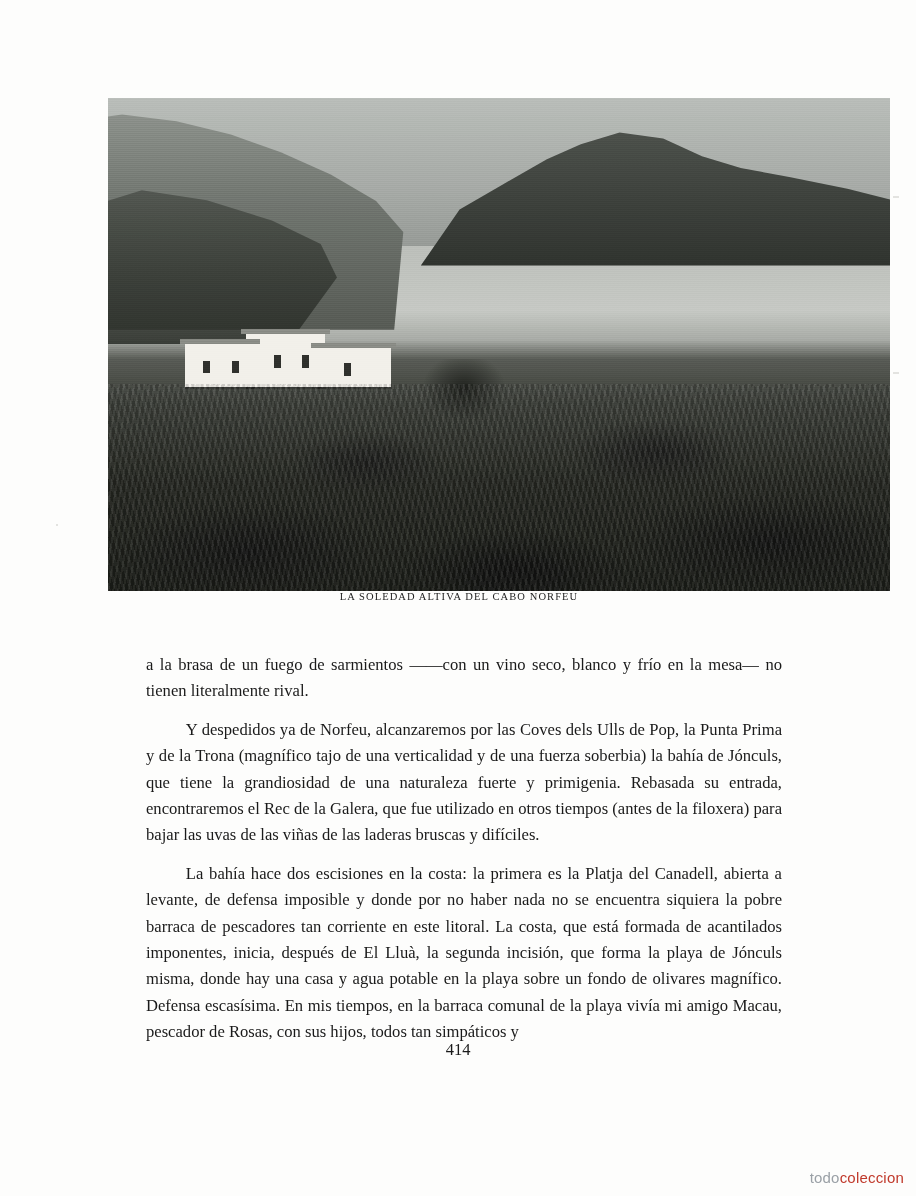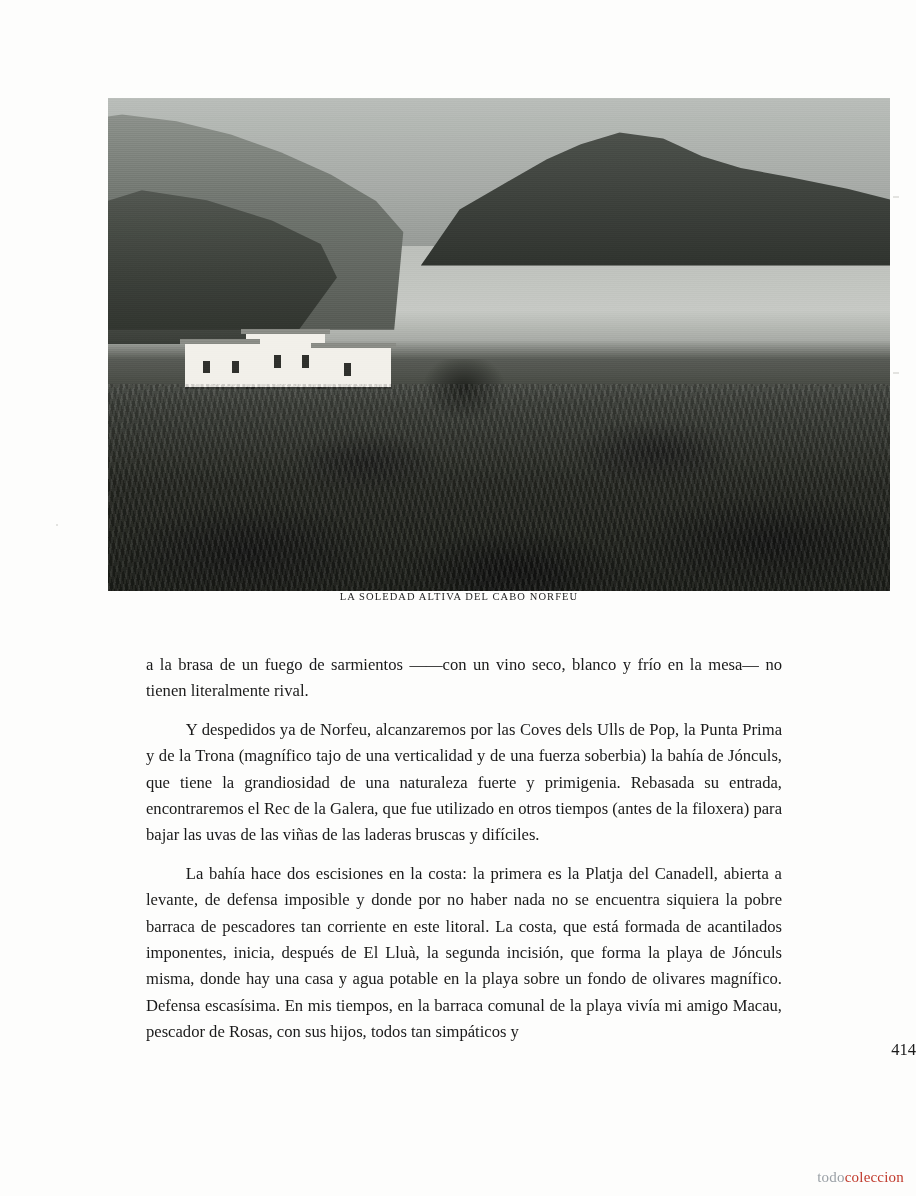--- a/index.html
+++ b/index.html
@@ -142,31 +142,31 @@
     color: #1a1a1a;
   }
   .body-text p { margin: 12px; }
   .body-text p.indent { text-indent: 2.4em; }
 
   .folio {
     position: absolute;
     left: 0;
     top: 1040px;
     width: 916px;
-    text-align: right;
+    text-align: center;
     font-size: 16.5px;
     color: #1a1a1a;
   }
 
   
   .watermark {
     position: absolute;
     right: 12px;
     bottom: 10px;
-    font-family: Liberation Serif, serif;
+    font-family: Liberation Sans, sans-serif;
     font-size: 15px;
     color: #9aa0a6;
     letter-spacing: .2px;
   }
   .wm-accent { color: #c0392b; }
 
   
   .edge-mark {
     position: absolute;
     background: #e3e3e0;

